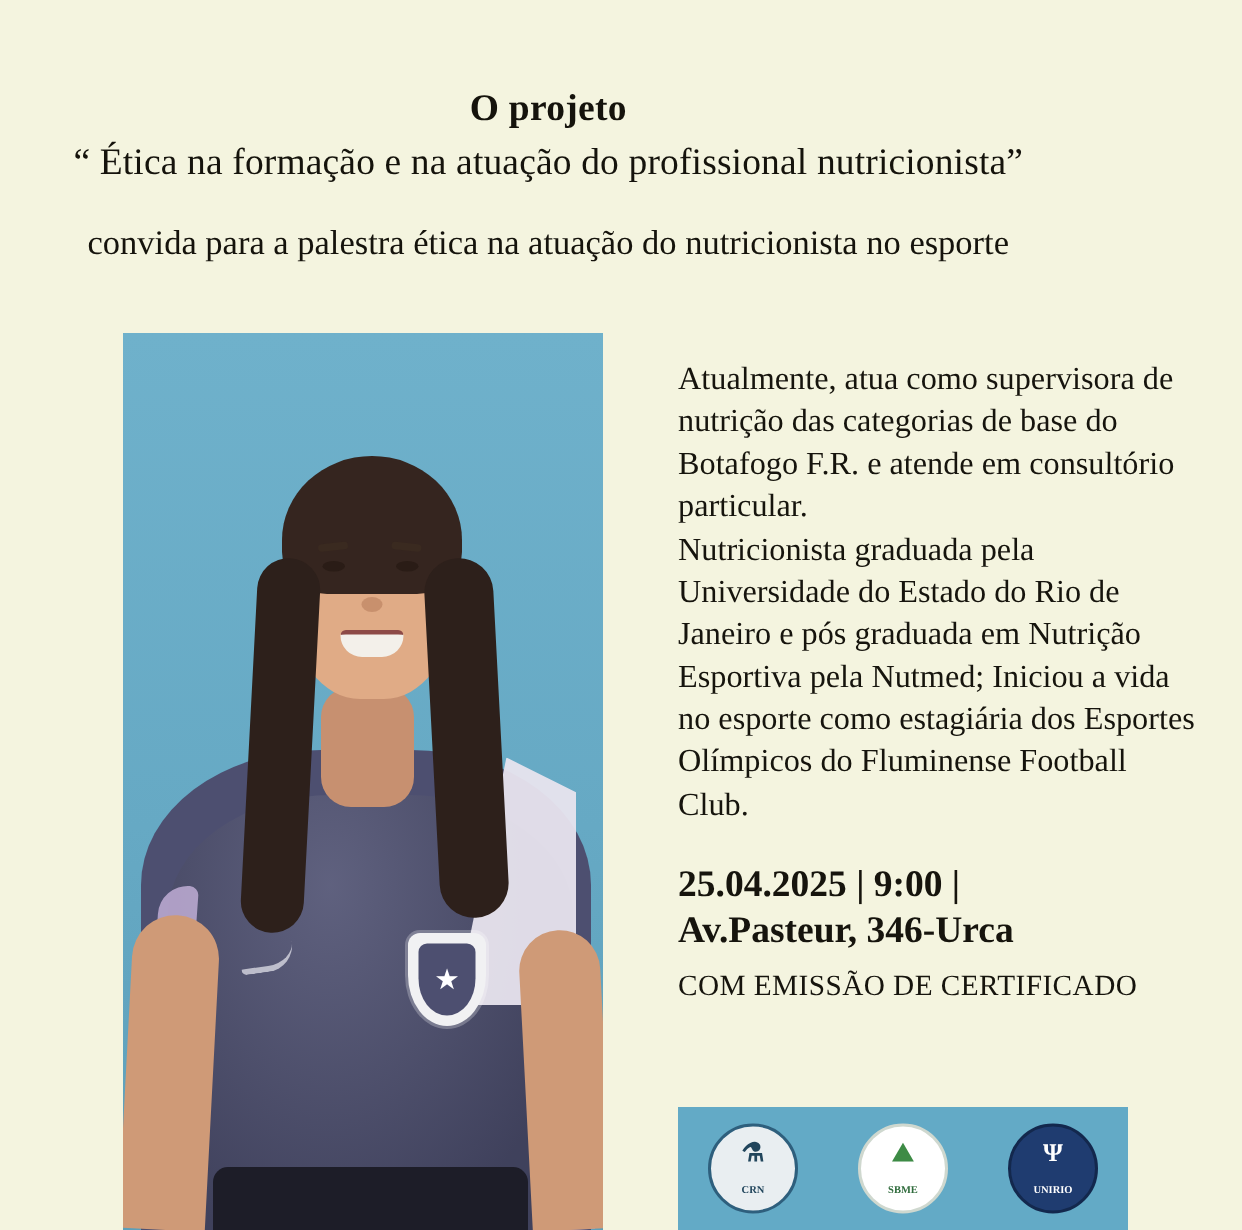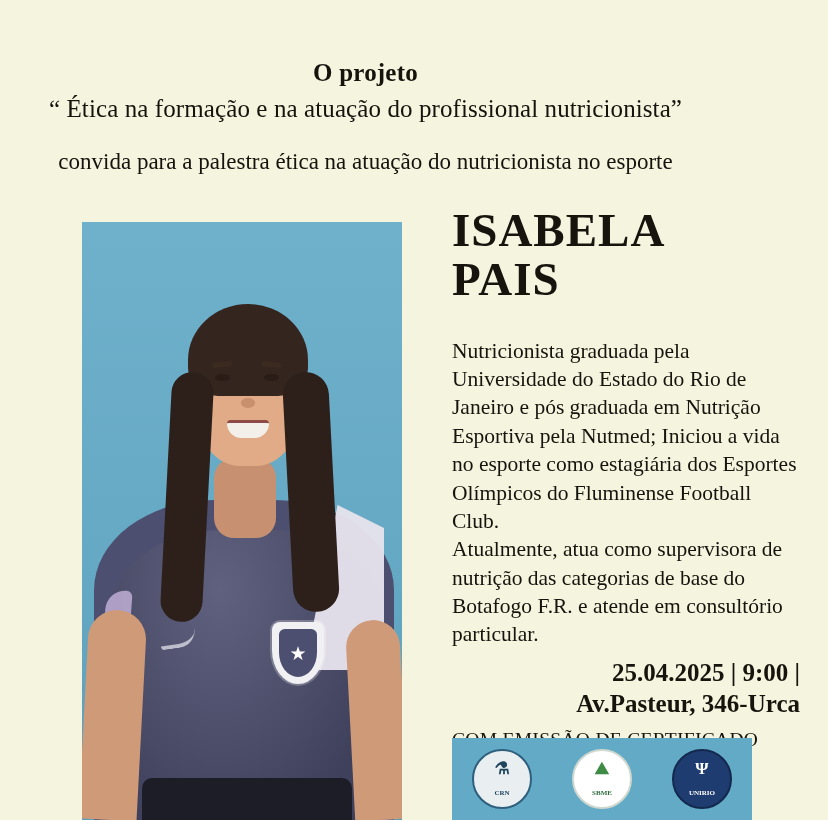--- a/index.html
+++ b/index.html
@@ -299,25 +299,24 @@
   }
   .bio {
     margin-top: 32px;
     font-size: 21.5px;
     line-height: 1.32;
   }
   .bio p { margin: 0; }
   .bio p + p { margin-top: 0px; }
 
   .event-line {
-    margin-top: 8px;
+    margin-top: 24px;
     font-size: 25px;
     font-weight: bold;
     line-height: 1.25;
-    text-align: right;
   }
   .cert {
     margin-top: 10px;
     font-size: 19.5px;
     letter-spacing: 0.3px;
   }
 
   
   .logo-strip {
     position: absolute;
@@ -399,28 +398,24 @@
     <div class="eye-r"></div>
     <div class="nose"></div>
     <div class="mouth"></div>
     <div class="swoosh"></div>
     <div class="badge">
       <div class="badge-inner">★</div>
     </div>
   </div>
 
   <div class="right">
-    <h1 class="speaker-name">
-      <span class="first">ISABELA</span>
-      <span class="last">PAIS</span>
-    </h1>
 
     <div class="bio">
+      <p>Atualmente, atua como supervisora de nutrição das categorias de base do Botafogo F.R. e atende em consultório particular.</p>
       <p>Nutricionista graduada pela Universidade do Estado do Rio de Janeiro e pós graduada em Nutrição Esportiva pela Nutmed; Iniciou a vida no esporte como estagiária dos Esportes Olímpicos do Fluminense Football Club.</p>
-      <p>Atualmente, atua como supervisora de nutrição das categorias de base do Botafogo F.R. e atende em consultório particular.</p>
     </div>
 
     <div class="event-line">
       <div>25.04.2025 | 9:00 |</div>
       <div>Av.Pasteur, 346-Urca</div>
     </div>
 
     <div class="cert">COM EMISSÃO DE CERTIFICADO</div>
   </div>
 

